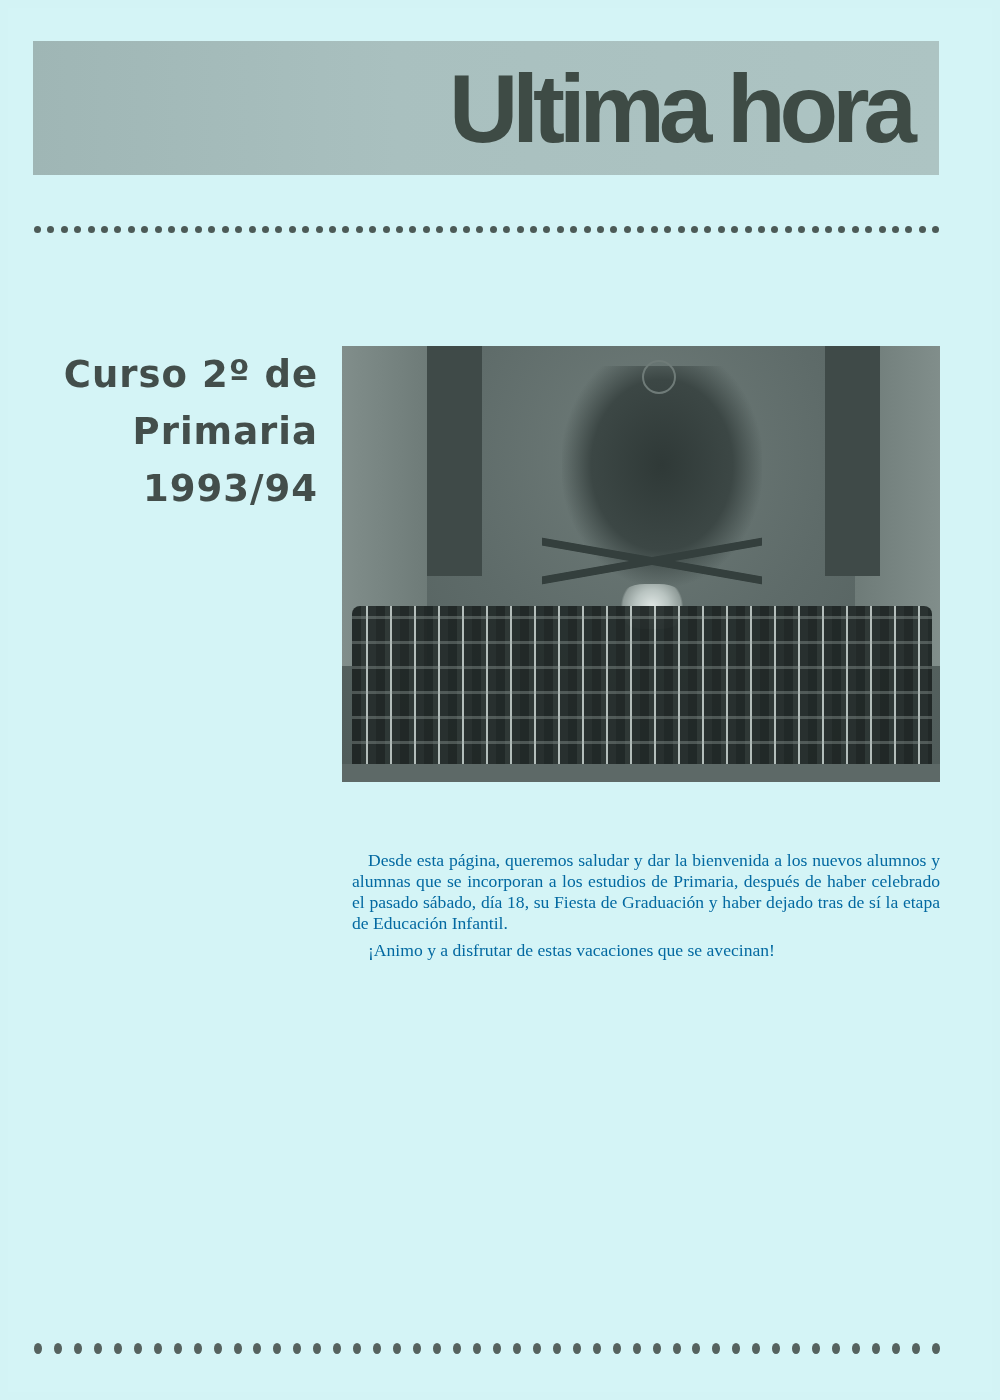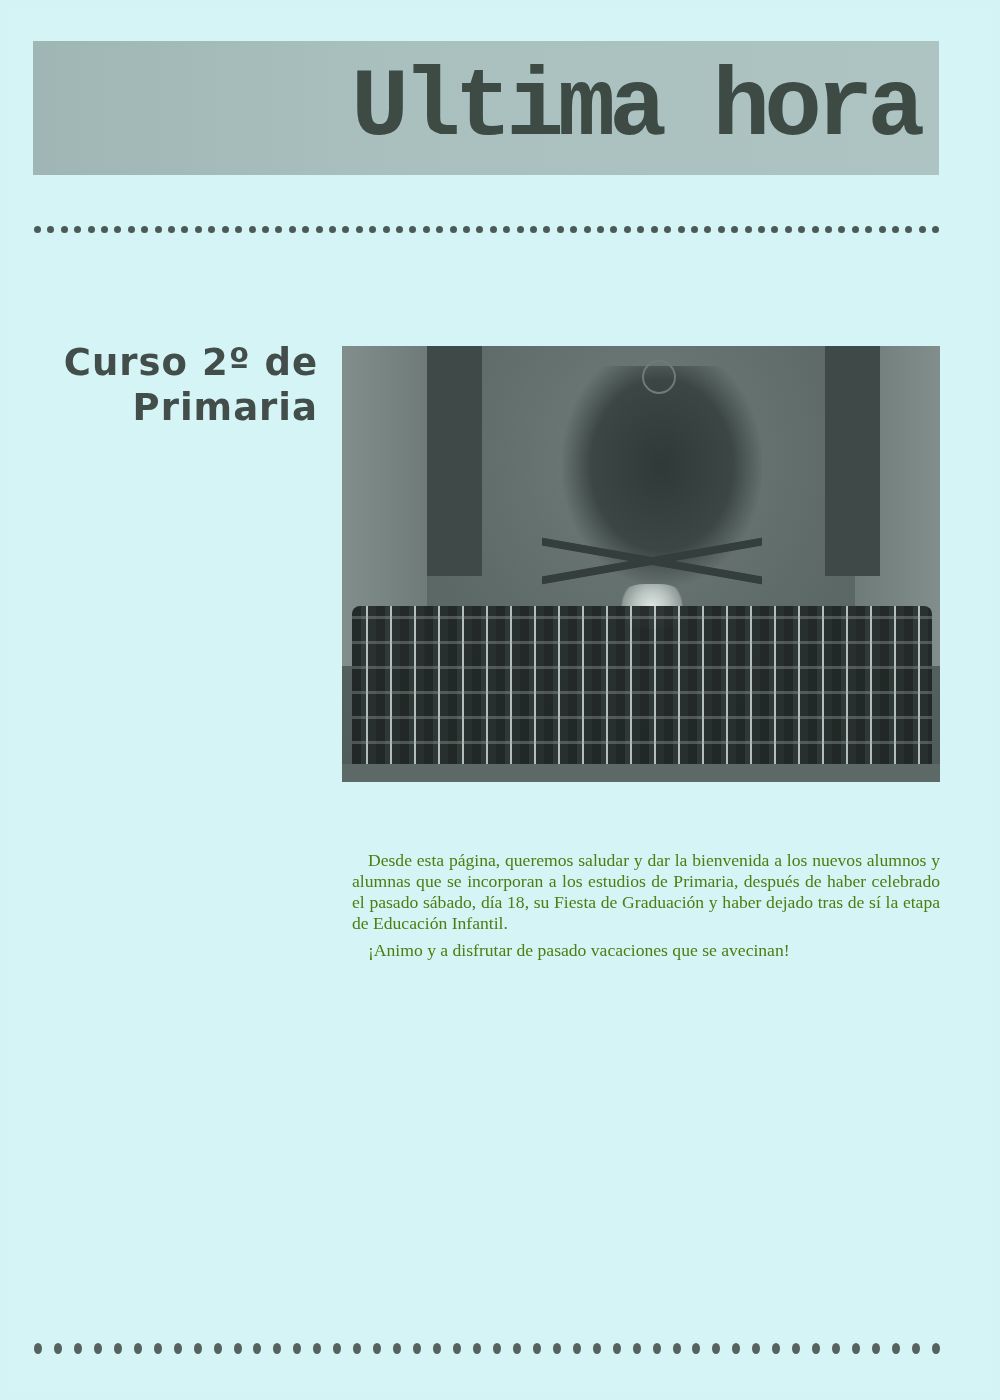--- a/index.html
+++ b/index.html
@@ -11,22 +11,22 @@
   }
   .page-edge {
     position: absolute; left: 8px; top: 8px; right: 8px; bottom: 8px;
     background: #d4f4f6;
   }
   .header-band {
     position: absolute; left: 33px; top: 41px; width: 906px; height: 134px;
     background: linear-gradient(90deg, #9fb6b5 0%, #a9c0bf 40%, #adc4c3 100%);
   }
   .header-title {
-    position: absolute; right: 20px; top: 20px;
-    font-family: Liberation Mono, monospace;
+    position: absolute; right: 28px; top: 20px;
+    font-family: Liberation Sans, sans-serif;
     font-weight: bold;
     font-size: 96px;
     letter-spacing: -6px;
     color: #3e4b45;
     line-height: 1;
     transform: scaleY(1.0);
   }
   .dots {
     position: absolute; left: 34px; display: flex; justify-content: space-between;
   }
@@ -39,21 +39,21 @@
   .section-heading {
     position: absolute; left: 40px; top: 340px; width: 278px;
     text-align: right;
     font-family: "DejaVu Sans", sans-serif;
     font-weight: bold;
     font-size: 37px;
     line-height: 45px;
     color: #434e4b;
     letter-spacing: 1px;
   }
-  .section-heading div { white-space: nowrap; }
+  .section-heading div { white-space: nowrap; margin-top: 12px; }
 
   .photo {
     position: absolute; left: 342px; top: 346px; width: 598px; height: 436px;
     background: #5a6664;
     overflow: hidden;
   }
   .photo .wall {
     position: absolute; inset: 0;
     background:
       radial-gradient(ellipse at 50% 25%, #6f7c79 0%, #5e6b69 45%, #4f5b59 100%);
@@ -104,21 +104,21 @@
   }
   .photo .floor {
     position: absolute; left: 0; bottom: 0; width: 100%; height: 18px; background: #5d6967;
   }
 
   .body-text {
     position: absolute; left: 352px; top: 850px; width: 588px;
     font-family: "Liberation Serif", serif;
     font-size: 17.6px;
     line-height: 21px;
-    color: #4d7c0f;
+    color: #0369a1;
     text-align: justify;
   }
   .body-text p { margin: 0 0 6px 0; text-indent: 16px; }
 </style>
 </head>
 <body>
 
 <div class="page-edge">
 </div>
 
@@ -193,40 +193,41 @@
     <span></span>
     <span></span>
     <span></span>
     <span></span>
     <span></span>
   </div>
 
 <div class="section-heading">
   <div>Curso 2º de</div>
   <div>Primaria</div>
+  <div>1993/94</div>
 </div>
 
 <div class="photo" title="Group photo of graduating Educación Infantil students in caps and gowns, standing in front of a religious sculpture">
   <div class="wall"></div>
   <div class="col-l"></div>
   <div class="col-r"></div>
   <div class="pillar-l"></div>
   <div class="pillar-r"></div>
   <div class="sculpture"></div>
   <div class="halo"></div>
   <div class="roof"></div>
   <div class="flowers"></div>
   <div class="crowd"></div>
   <div class="crowd2"></div>
   <div class="floor"></div>
 </div>
 
 <div class="body-text">
   <p>Desde esta página, queremos saludar y dar la bienvenida a los nuevos alumnos y alumnas que se incorporan a los estudios de Primaria, después de haber celebrado el pasado sábado, día 18, su Fiesta de Graduación y haber dejado tras de sí la etapa de Educación Infantil.</p>
-  <p>¡Animo y a disfrutar de pasado vacaciones que se avecinan!</p>
+  <p>¡Animo y a disfrutar de estas vacaciones que se avecinan!</p>
 </div>
 
 <div class="dots dots-bottom" id="dots-bottom">
     <span></span>
     <span></span>
     <span></span>
     <span></span>
     <span></span>
     <span></span>
     <span></span>

